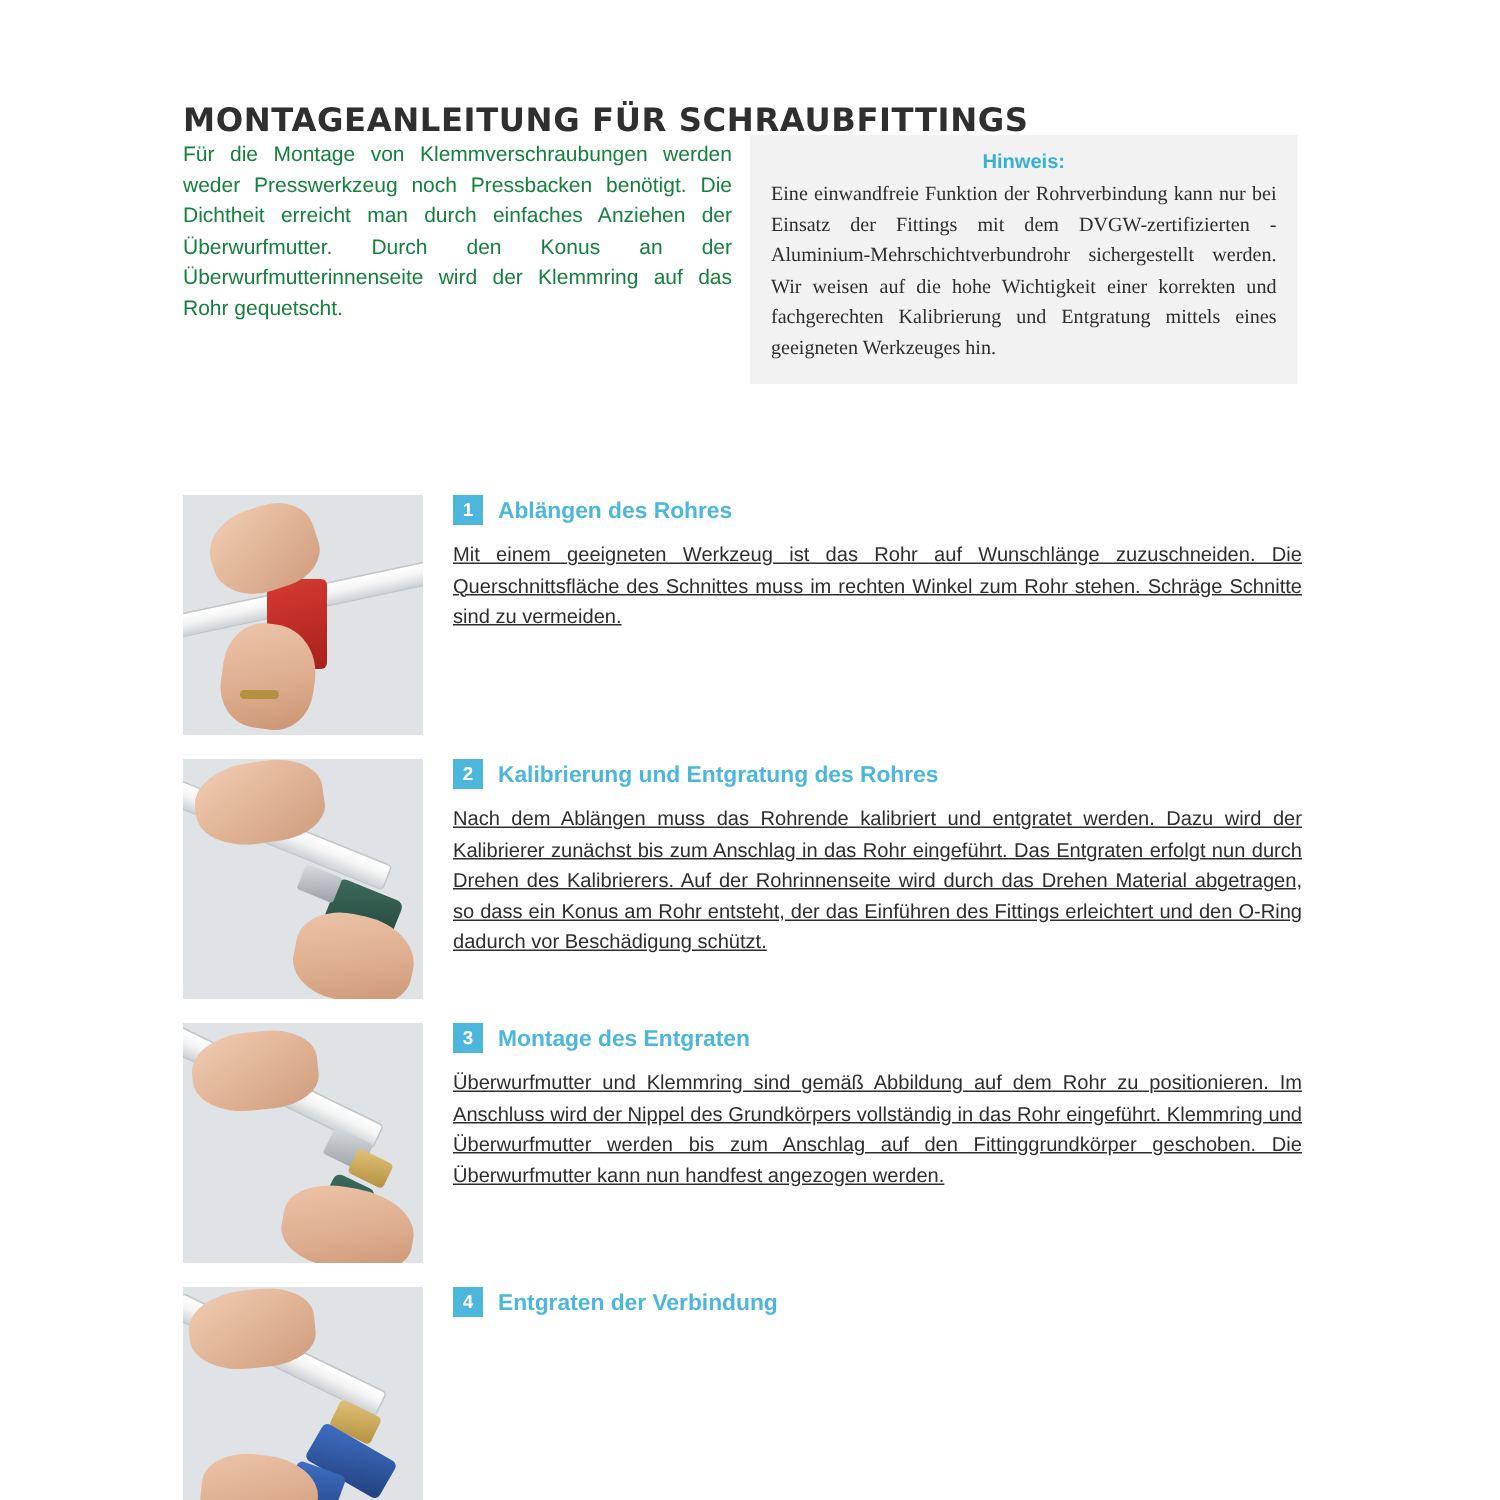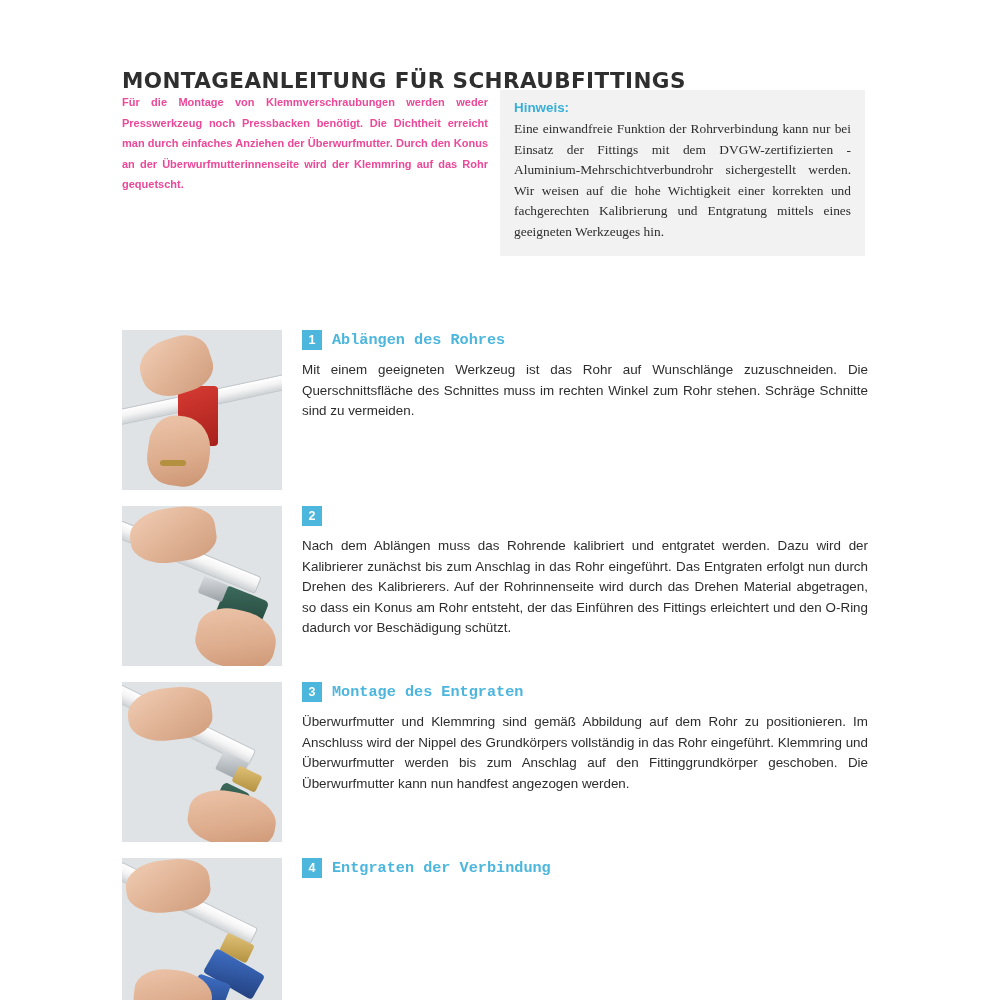--- a/index.html
+++ b/index.html
@@ -30,40 +30,40 @@
     font-weight: bold;
     letter-spacing: 0.4px;
     color: #2f2f2f;
     font-family: "DejaVu Sans", sans-serif;
   }
   .intro {
     position: absolute;
     left: 122px;
     top: 46px;
     width: 366px;
-    font-size: 11px;
+    font-size: 14px;
     line-height: 20.5px;
-    color: #ec4899;
+    color: #15803d;
     text-align: justify;
-    font-weight: bold;
   }
   .note-box {
     position: absolute;
     left: 500px;
     top: 44px;
     width: 365px;
     padding: 10px 14px 14px 14px;
     background: #f2f2f2;
     box-sizing: border-box;
   }
   .note-title {
     color: #37b0d8;
     font-size: 13.4px;
     font-weight: bold;
     margin-bottom: 4px;
+    text-align: center;
   }
   .note-body {
     font-size: 13.4px;
     line-height: 20.5px;
     color: #2d2d2d;
     text-align: justify;
     font-family: Liberation Serif, serif;
   }
   .steps {
     position: absolute;
@@ -103,28 +103,29 @@
     font-weight: bold;
     display: flex;
     align-items: center;
     justify-content: center;
     flex: none;
   }
   .step-title {
     color: #4cb6dd;
     font-size: 15.2px;
     font-weight: bold;
-    font-family: Liberation Mono, monospace;
+    font-family: Liberation Sans, sans-serif;
   }
   .step-p {
     font-size: 13.4px;
     line-height: 20.5px;
     color: #2d2d2d;
     text-align: justify;
     margin: 0 0 14px 0;
+    text-decoration: underline;
   }
   .step-p:last-child { margin-bottom: 0; }
 
   
   .ph { position: absolute; }
   .pipe {
     background: linear-gradient(180deg,#ffffff 0%,#f4f4f4 45%,#cfd3d6 100%);
     border: 1px solid #c2c6c9;
     border-radius: 3px;
   }
@@ -180,20 +181,21 @@
       <div class="step-img" style="top:16px;">
         <div class="ph pipe" style="left:-10px; top:42px; width:150px; height:16px; transform:rotate(22deg);"></div>
         <div class="ph tool-green" style="left:96px; top:86px; width:46px; height:38px; transform:rotate(22deg);"></div>
         <div class="ph nut" style="left:78px; top:74px; width:26px; height:18px; transform:rotate(22deg);"></div>
         <div class="ph hand" style="left:8px; top:2px; width:86px; height:54px; transform:rotate(-8deg);"></div>
         <div class="ph hand2" style="left:74px; top:104px; width:80px; height:58px; transform:rotate(12deg);"></div>
       </div>
       <div class="step-body" style="top:16px;">
         <div class="step-head">
           <span class="step-num">2</span>
+          <span class="step-title">Kalibrierung und Entgratung des Rohres</span>
         </div>
         <p class="step-p">Nach dem Ablängen muss das Rohrende kalibriert und entgratet werden. Dazu wird der Kalibrierer zunächst bis zum Anschlag in das Rohr eingeführt. Das Entgraten erfolgt nun durch Drehen des Kalibrierers. Auf der Rohrinnenseite wird durch das Drehen Material abgetragen, so dass ein Konus am Rohr entsteht, der das Einführen des Fittings erleichtert und den O-Ring dadurch vor Beschädigung schützt.</p>
       </div>
     </div>
 
     <div class="step" style="height:176px;">
       <div class="step-img" style="top:16px;">
         <div class="ph pipe" style="left:-14px; top:34px; width:150px; height:16px; transform:rotate(26deg);"></div>
         <div class="ph nut" style="left:96px; top:74px; width:28px; height:20px; transform:rotate(26deg);"></div>
         <div class="ph brass" style="left:112px; top:88px; width:26px; height:18px; transform:rotate(26deg);"></div>

